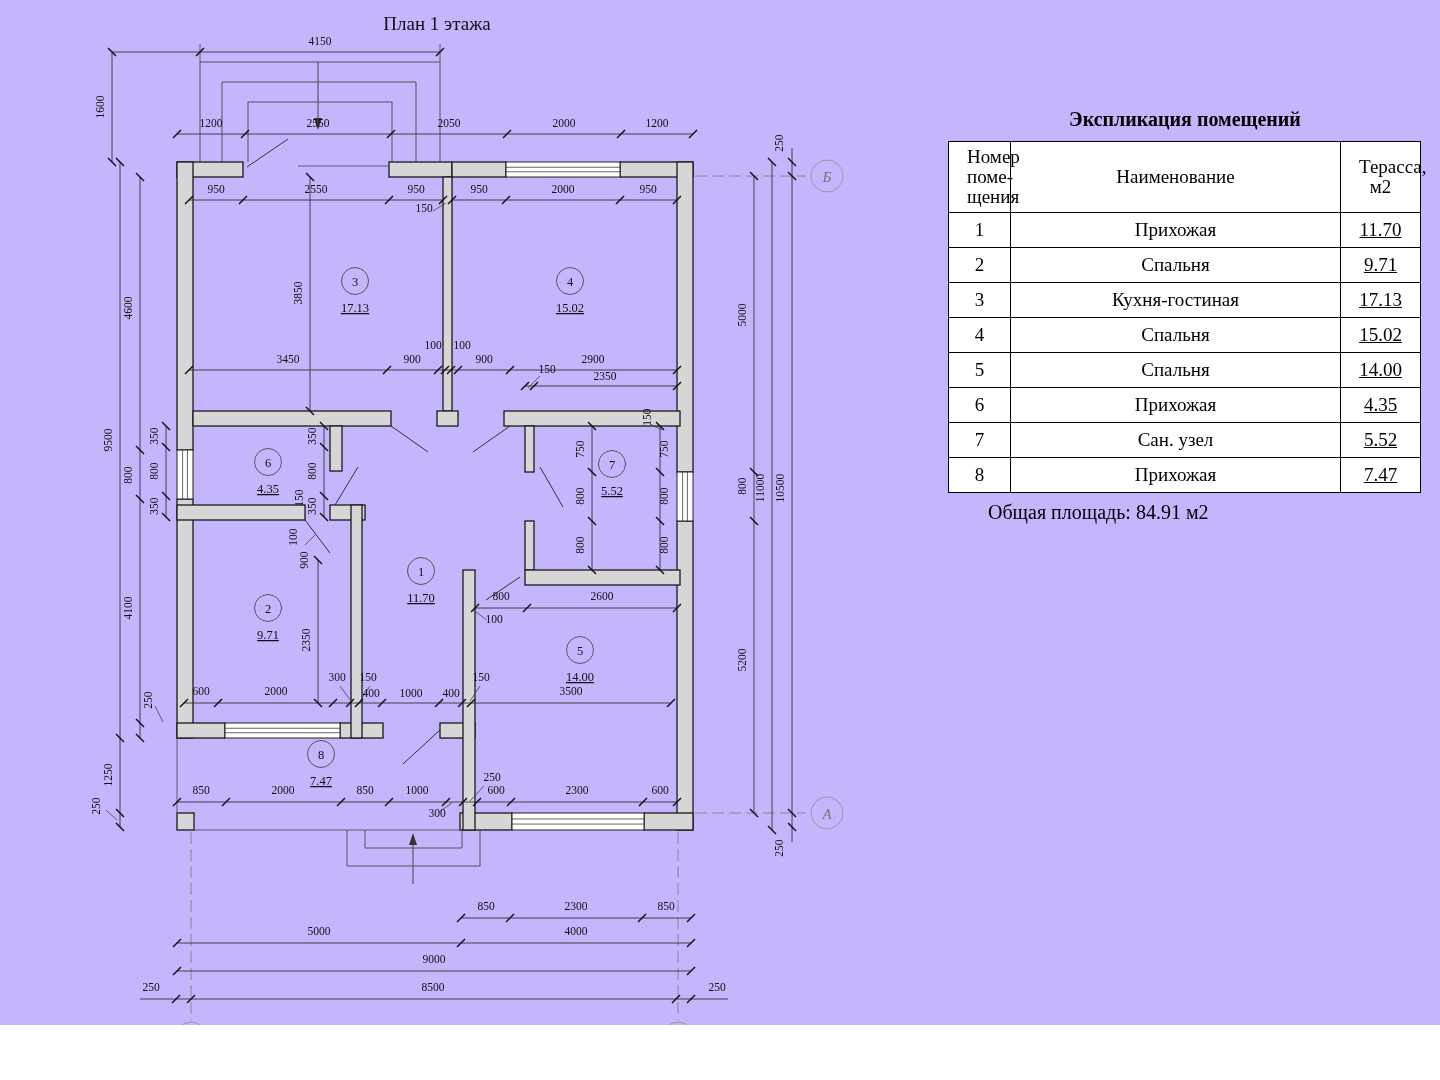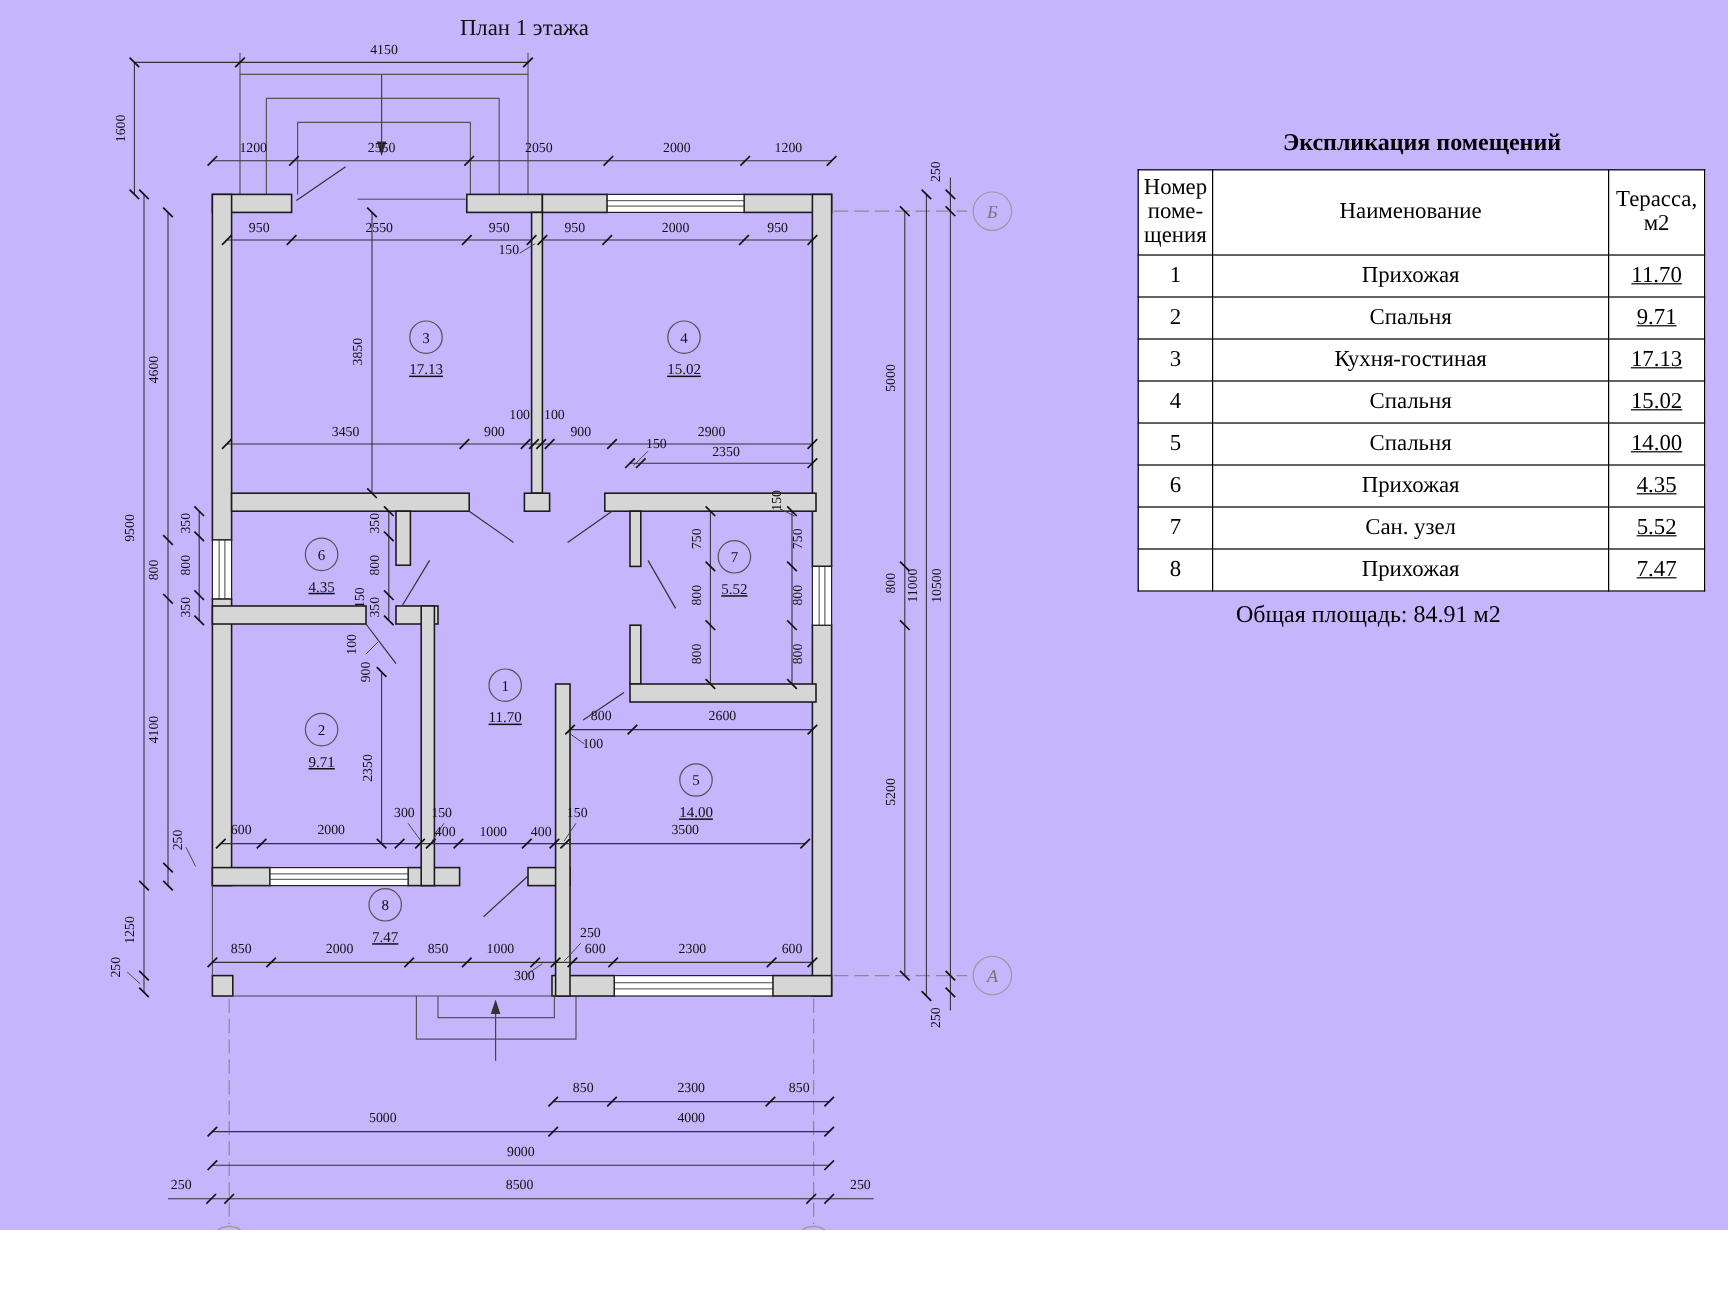--- a/index.html
+++ b/index.html
@@ -7,21 +7,21 @@
           font-family:"Liberation Serif", serif;color:#111;}
   #plan-title{position:absolute;left:337px;top:13px;width:200px;text-align:center;
               font-size:19px;color:#111;}
   #plan-svg{position:absolute;left:0;top:0;}
   
   #expl{position:absolute;left:948px;top:108px;width:474px;}
   #expl-title{text-align:center;font-size:20px;font-weight:bold;margin:0 0 10px 0;color:#000;}
   table.expl{border-collapse:collapse;width:472px;table-layout:fixed;}
   table.expl th, table.expl td{border:1.6px solid #000;font-weight:normal;
         font-size:19px;padding:0 10px;color:#000;background:#fff;}
-  table.expl th{text-align:center;white-space:pre-line;height:66px;padding:2px 4px;line-height:1.05;margin-top:12px;}
+  table.expl th{text-align:center;white-space:pre-line;height:66px;padding:2px 18px;line-height:1.05;margin-top:12px;}
   table.expl td{height:34px;}
   td.c-num{text-align:center;padding:0;}
   td.c-name{text-align:center;}
   td.c-area{text-align:center;padding:0;}
   td.c-area span{text-decoration:underline;}
   #totals{position:absolute;left:1010px;top:500px;font-size:20px;line-height:27px;color:#000;}
   .dimtext{font-family:"Liberation Serif",serif;}
 </style>
 </head>
 <body>
@@ -429,17 +429,17 @@
             <td class="c-name">Сан. узел</td>
             <td class="c-area"><span>5.52</span></td>
           </tr>
         <tr>
             <td class="c-num">8</td>
             <td class="c-name">Прихожая</td>
             <td class="c-area"><span>7.47</span></td>
           </tr>
       </tbody>
     </table>
-    <div id="totals" style="position:static;margin-top:6px;margin-left:82px;">
+    <div id="totals" style="position:static;margin-top:6px;margin-left:40px;">
       <div>Общая площадь: 84.91 м2</div>
     </div>
   </div>
 </div>
 
 </body></html>

